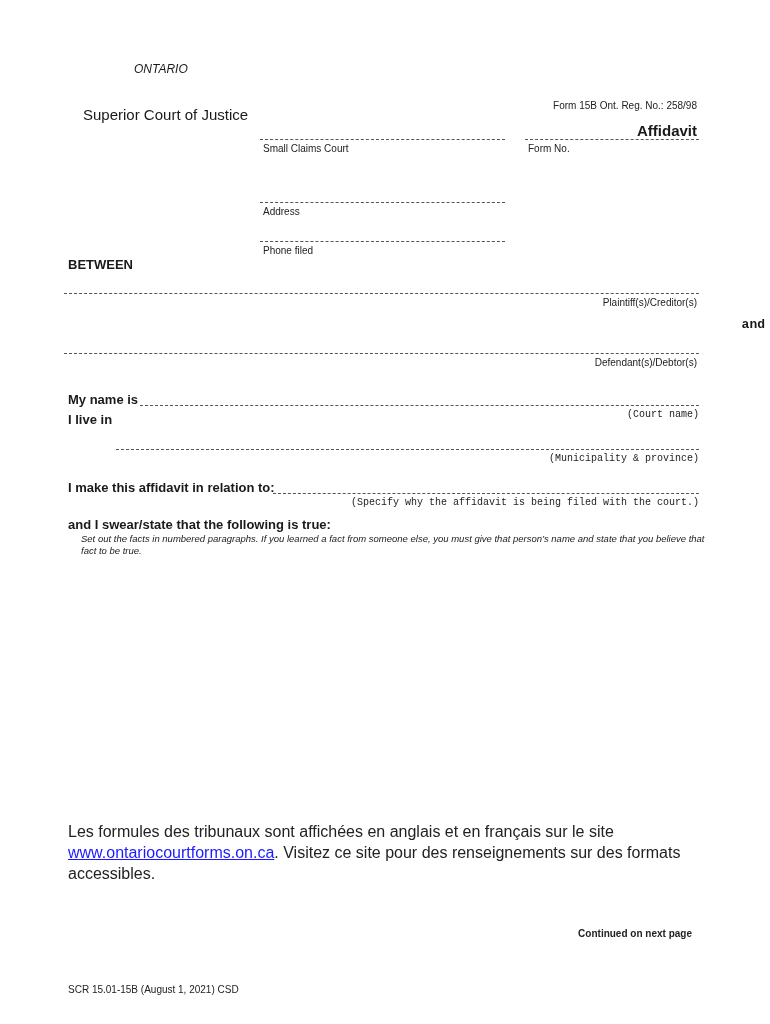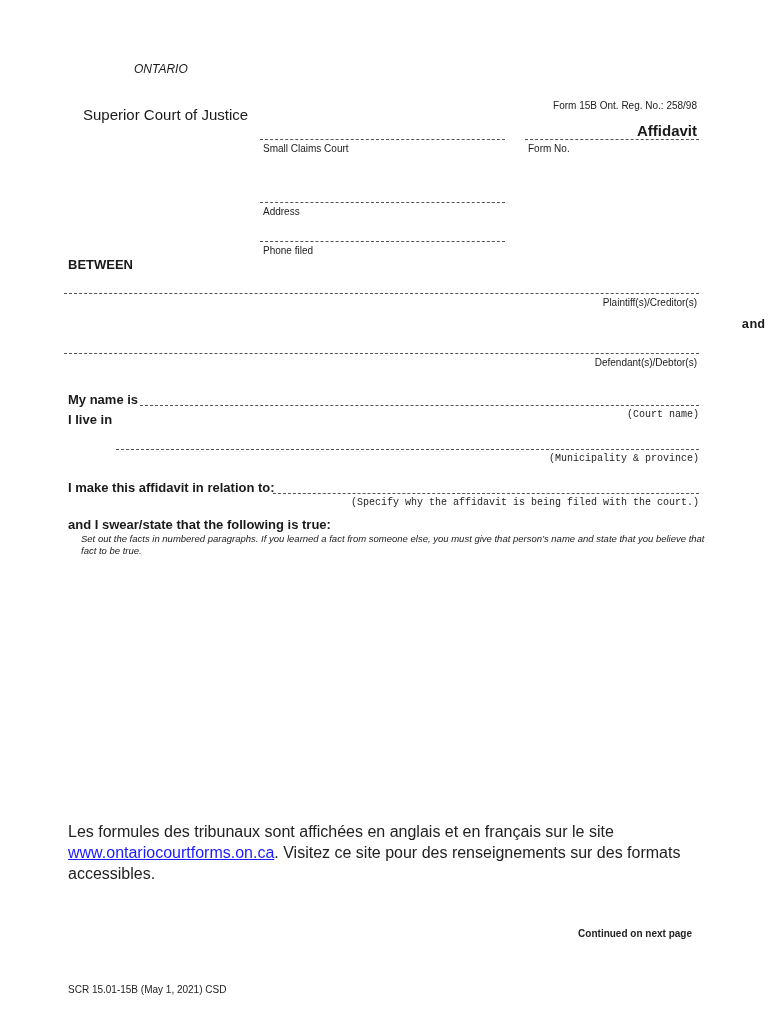--- a/index.html
+++ b/index.html
@@ -68,14 +68,14 @@
 <div class="abs bold13" style="left:68px; top:517px;">and I swear/state that the following is true:</div>
 <div class="abs" style="left:68px; top:533px; width:625px; font-size:9.5px; font-style:italic; line-height:12px; color:#222;margin-left:13px;">Set out the facts in numbered paragraphs. If you learned a fact from someone else, you must give that person’s name and state that you believe that fact to be true.</div>
 
 <textarea class="abs" style="left: 68px; top: 565px; width: 630px; height: 240px; border: none; background: transparent; outline: none; resize: none; font-family: &quot;Liberation Sans&quot;, sans-serif; font-size: 12px;"></textarea>
 
 <div class="abs" style="left:68px; top:821px; width:640px; font-size:16px; line-height:21px; color:#222;">
   <span>Les formules des tribunaux sont affichées en anglais et en français sur le site</span>
   <a href="#" style="color:#1a1aff; text-decoration:underline;">www.ontariocourtforms.on.ca</a><span>. Visitez ce site pour des renseignements sur des formats accessibles.</span>
 </div>
 
-<div class="abs small" style="left:68px; top:984px;">SCR 15.01-15B (May 1, 2021) CSD</div>
+<div class="abs small" style="left:68px; top:984px;">SCR 15.01-15B (August 1, 2021) CSD</div>
 <div class="abs small right" style="right:78px; top:928px; font-weight:bold;">Continued on next page</div>
 
 </body></html>

